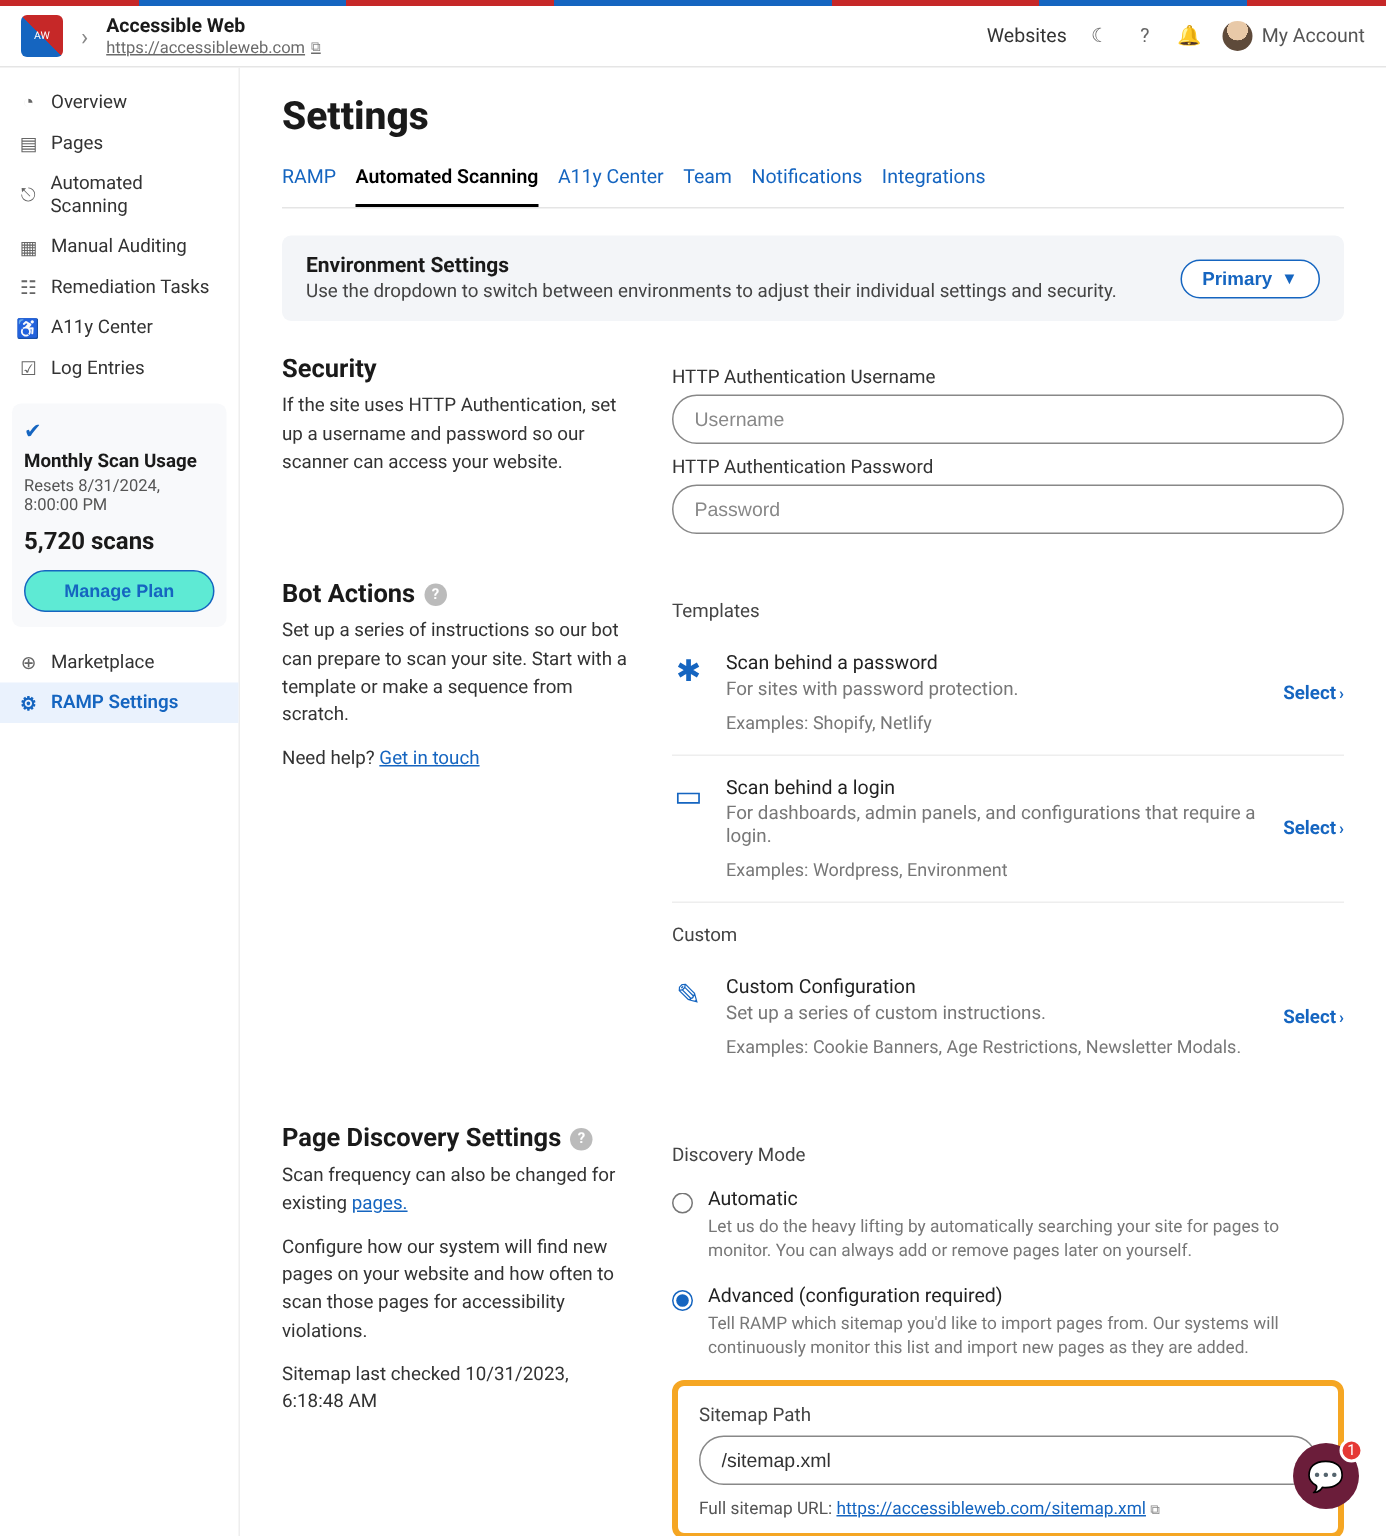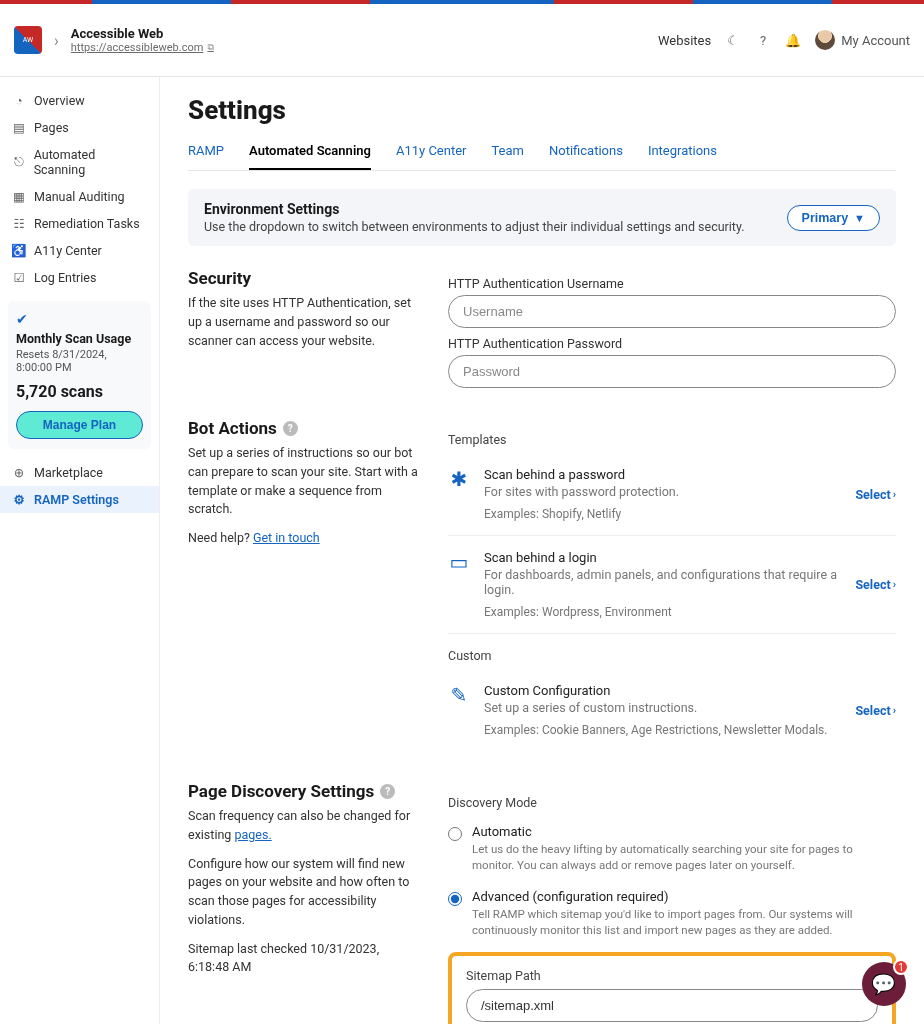--- a/index.html
+++ b/index.html
@@ -1,18 +1,18 @@
 <!DOCTYPE html>
 <html><head>
 <meta charset="utf-8">
 <style>
 * { box-sizing: border-box; margin: 0; padding: 0; }
 body { font-family: -apple-system, BlinkMacSystemFont, "Segoe UI", Roboto, Helvetica, Arial, sans-serif; font-size: 13px; color: #1a1a1a; background: #fff; }
 .top-stripe { height: 4px; background: linear-gradient(90deg, #c62828 0 10%, #1565c0 10% 25%, #c62828 25% 40%, #1565c0 40% 60%, #c62828 60% 75%, #1565c0 75% 90%, #c62828 90% 100%); }
-.header { display: flex; align-items: center; padding: 22px 14px; border-bottom: 1px solid #e5e5e5; gap: 12px; }
+.header { display: flex; align-items: center; padding: 6px 14px; border-bottom: 1px solid #e5e5e5; gap: 12px; }
 .logo-badge { width: 28px; height: 28px; background: linear-gradient(45deg, #1565c0 0 50%, #c62828 50% 100%); border-radius: 4px; display: flex; align-items: center; justify-content: center; flex-direction: column; font-size: 7px; color: #fff; }
 .breadcrumb-chev { color: #888; font-size: 16px; }
 .site-title { font-weight: 700; font-size: 13px; }
 .site-url { color: #6b6b6b; text-decoration: underline; font-size: 11px; display:flex; align-items:center; gap:4px;}
 .header-spacer { flex: 1; }
 .header-right { display: flex; align-items: center; gap: 14px; color: #555; }
 .header-link { color: #333; font-size: 13px; }
 .header-icon { width: 16px; height: 16px; color: #666; display:inline-flex; align-items:center; justify-content:center;}
 .avatar { width: 20px; height: 20px; border-radius: 50%; background: radial-gradient(circle at 50% 30%, #e8c9a8 0 40%, #5e4a3a 41% 100%); display:inline-block; vertical-align:middle;}
 .body-wrap { display: flex; }
@@ -22,21 +22,21 @@
 .nav-ico { width: 14px; height: 14px; display:inline-flex; align-items:center; justify-content:center; color:#666;}
 .nav-item.active .nav-ico{color:#1565c0;}
 .usage-box { margin: 10px 8px; padding: 10px 8px; background: #f8f9fb; border-radius: 6px; }
 .usage-check { color: #1565c0; font-size: 14px;}
 .usage-title { font-weight:700; font-size:12.5px; margin-top:4px;}
 .usage-resets { font-size:11px; color:#555; margin-top:2px;}
 .usage-scans { font-weight:700; font-size:16px; margin-top:8px;}
 .manage-btn { display:block; width:100%; margin-top:10px; padding:6px 0; text-align:center; border:1px solid #1565c0; color:#1565c0; border-radius:16px; background:#5eead4; font-weight:600; font-size:12px; cursor:pointer;}
 .main { flex:1; padding: 18px 28px 40px 28px; }
 h1 { font-size: 26px; font-weight: 800; margin-bottom: 18px; }
-.tabs { display:flex; gap:25px; border-bottom:1px solid #e5e5e5; margin-bottom: 18px; }
+.tabs { display:flex; gap:13px; border-bottom:1px solid #e5e5e5; margin-bottom: 18px; }
 .tab { padding: 0 0 10px 0; color:#1565c0; font-size:13px; cursor:pointer; }
 .tab.active { color:#000; border-bottom:2px solid #000; font-weight:600;}
 .env-banner { background:#f3f5f8; border-radius:6px; padding:12px 16px; display:flex; align-items:center; gap:14px; margin-bottom:22px;}
 .env-text { flex:1; }
 .env-title { font-weight:700; font-size:14px; }
 .env-desc { font-size:12.5px; color:#444; margin-top:2px;}
 .env-btn { border:1.5px solid #1565c0; color:#1565c0; background:#fff; border-radius:16px; padding:5px 14px; font-weight:700; font-size:12.5px; display:flex; align-items:center; gap:6px; cursor:pointer;}
 .section-row { display:flex; gap:30px; margin-bottom:30px;}
 .section-left { width: 230px; flex-shrink:0;}
 .section-right { flex:1; }

